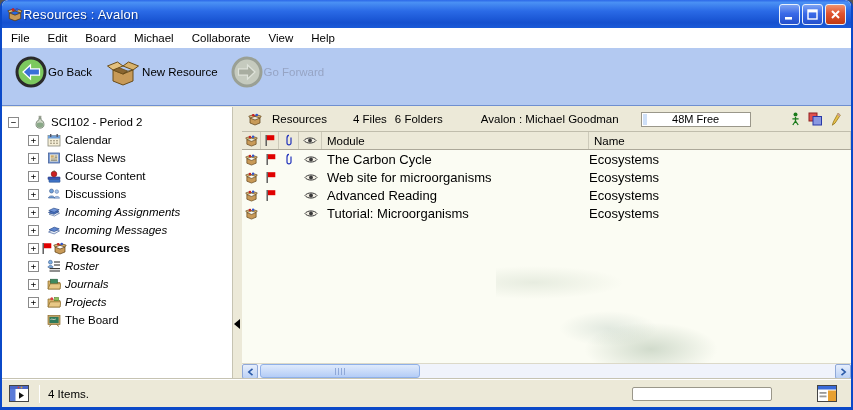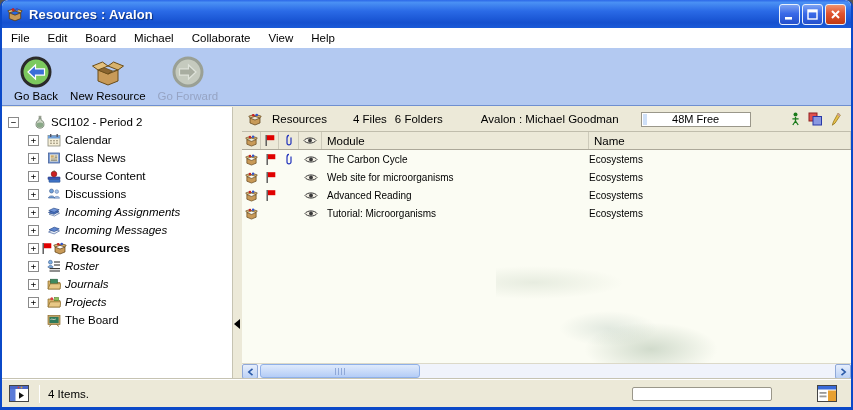--- a/index.html
+++ b/index.html
@@ -4,36 +4,36 @@
 <style>
   * { margin:0; padding:0; box-sizing:border-box; }
   body { font-family:"Liberation Sans", sans-serif; background:#555; }
   #window { position:relative; width:853px; height:410px; background:#0b49c8; border-radius:7px 7px 0 0; overflow:hidden; }
   #frame { position:absolute; left:2px; top:0; right:2px; bottom:3px; background:#ece9d8; border-radius:6px 6px 0 0; overflow:hidden; }
 
   
   .titlebar { position:absolute; left:0; top:0; right:0; height:28px;
     background:linear-gradient(to bottom,#2c68e8 0%,#4a90f4 9%,#2a6ae6 40%,#1550cf 81%,#1a5ad8 100%);
     display:flex; align-items:center; padding:0 5px; border-radius:6px 6px 0 0; }
-  .titlebar .app-title { color:#fff; font-size:13px; font-weight:bold; margin-left:6px;
+  .titlebar .app-title { color:#fff; font-size:13px; font-weight:normal; 
     text-shadow:1px 1px 1px #09307e; letter-spacing:.2px; flex:1; }
   .winbtn { width:21px; height:21px; border-radius:3px; margin-left:2px; border:1px solid #e8f0fc;
     display:flex; align-items:center; justify-content:center; }
   .winbtn.blue { background:linear-gradient(to bottom,#7da2f2 0%,#3a6ae8 45%,#2450cc 100%); }
   .winbtn.red  { background:linear-gradient(to bottom,#f0936d 0%,#e05330 45%,#c23a12 100%); }
 
   
   .menubar { position:absolute; left:0; top:28px; right:0; height:20px; background:#fff;
     display:flex; align-items:center; font-size:11.5px; color:#000; }
   .menu-item { padding:3px 9px; cursor:default; }
 
   
   .toolbar { position:absolute; left:0; top:48px; right:0; height:58px; background:#b3c9f1;
     border-bottom:1px solid #6f8fd0; display:flex; align-items:flex-start; padding:4px 0 0 6px; }
-  .toolbtn { display:flex; flex-direction:column; align-items:center; padding:2px 6px; font-size:11.5px; color:#000;text-align:center; }
+  .toolbtn { display:flex; flex-direction:row; align-items:center; padding:2px 6px; font-size:11.5px; color:#000;text-align:center; }
   .toolbtn .ticon { height:36px; display:flex; align-items:center; }
   .toolbtn.disabled { color:#96a4c4; }
 
   
   .main { position:absolute; left:0; top:107px; right:0; bottom:28px; background:#ece9d8; }
   .tree { position:absolute; left:0; top:0; bottom:0; width:230px; background:#fff; padding-top:6px; overflow:hidden; }
   .splitter { position:absolute; left:230px; width:10px; top:0; bottom:0; background:#ece9d8; border-left:1px solid #c6c3b2; }
   .split-handle { position:absolute; left:1px; top:212px; width:0; height:0;
     border-top:5px solid transparent; border-bottom:5px solid transparent; border-right:6px solid #000; }
 
@@ -59,21 +59,21 @@
   .inficons { margin-left:auto; display:flex; align-items:center; gap:8px; padding-right:4px; }
 
   .colhead { height:18px; background:#ece9d8; display:flex; align-items:center; font-size:11.5px;
     border-bottom:1px solid #aca899; color:#000; }
   .colhead .hc { height:100%; display:flex; align-items:center; justify-content:center; border-right:1px solid #cdcaba; }
   .hc.c-box{ width:19px; } .hc.c-flag{ width:18px; } .hc.c-clip{ width:20px; } .hc.c-eye{ width:23px; }
   .hc.c-name{ width:262px; justify-content:flex-start; padding-left:5px; }
   .hc.c-mod { flex:1; justify-content:flex-start; padding-left:5px; border-right:1px solid #cdcaba; }
 
   .list { flex:1; background:#fbfcf3; position:relative; overflow:hidden; }
-  .lrow { display:flex; align-items:center; height:18px; font-size:10px; color:#000; }
+  .lrow { display:flex; align-items:center; height:18px; font-size:13px; color:#000; }
   .lrow .lc { display:flex; align-items:center; justify-content:center; }
   .lc.c-box{ width:19px; } .lc.c-flag{ width:18px; } .lc.c-clip{ width:20px; } .lc.c-eye{ width:23px; }
   .lc.c-name{ width:262px; justify-content:flex-start; padding-left:5px; }
   .lc.c-mod { flex:1; justify-content:flex-start; padding-left:5px; }
 
   .watermark { position:absolute; right:105px; bottom:0; width:250px; height:115px; pointer-events:none;
     background:
       radial-gradient(ellipse 95px 38px at 62% 88%, rgba(140,165,140,.38), rgba(140,165,140,0) 70%),
       radial-gradient(ellipse 70px 25px at 45% 70%, rgba(150,175,165,.25), rgba(150,175,165,0) 70%),
       radial-gradient(ellipse 120px 22px at 15% 30%, rgba(160,180,155,.22), rgba(160,180,155,0) 75%); }

